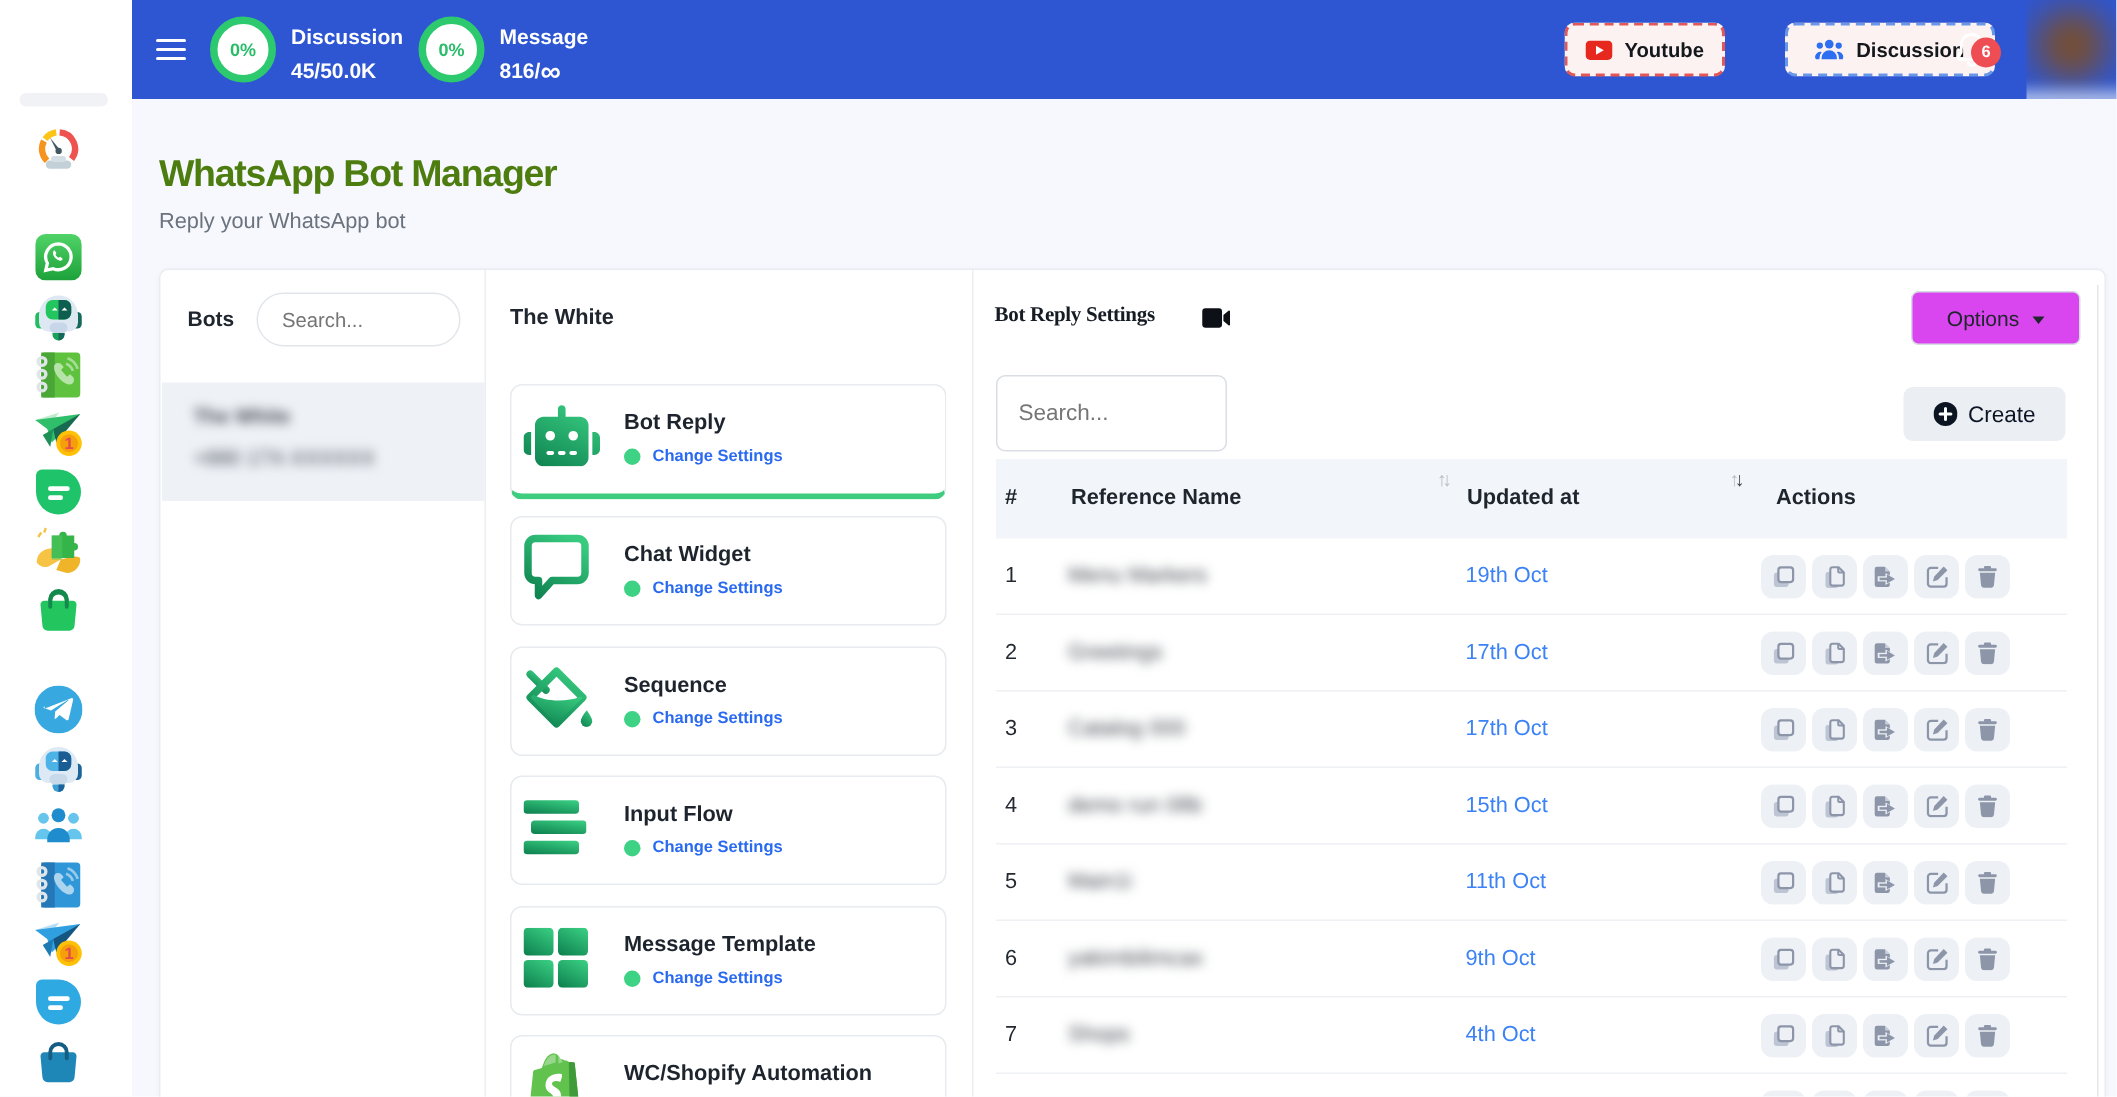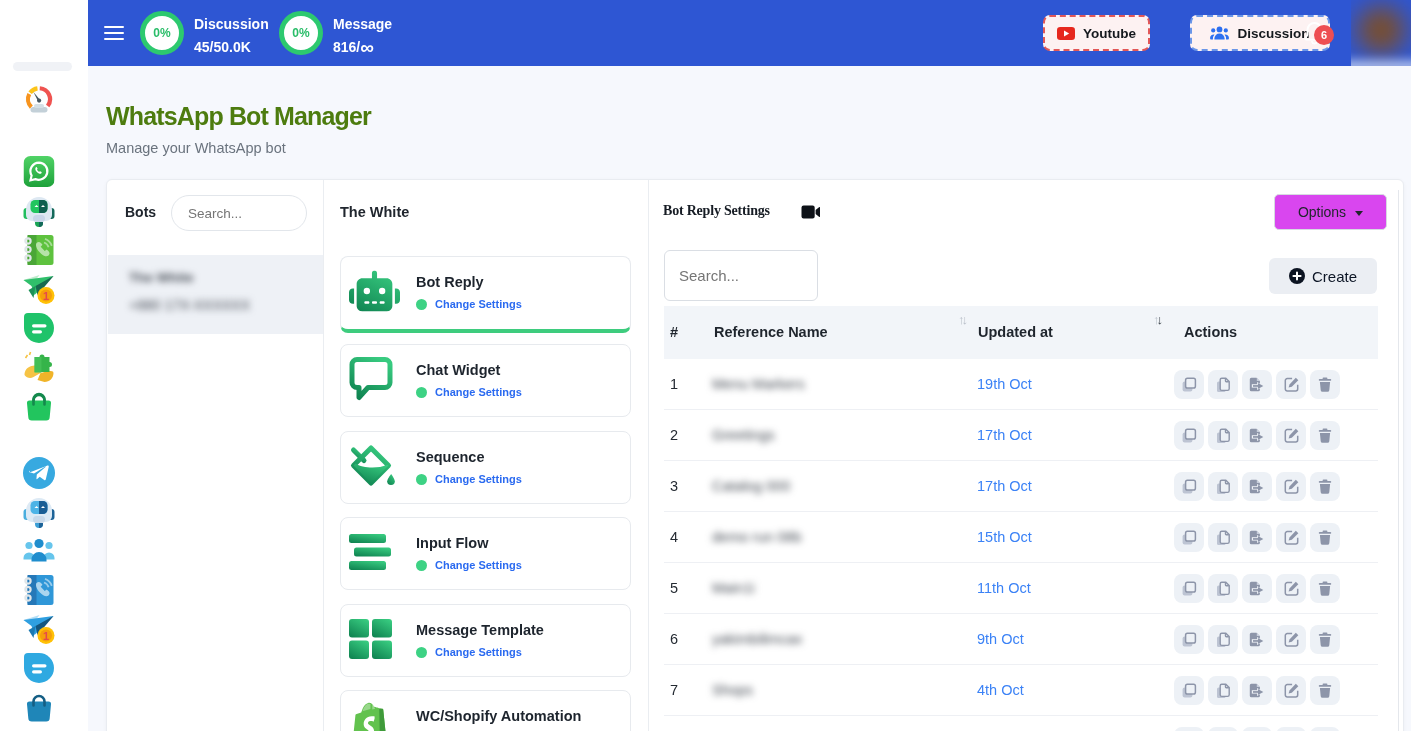--- a/index.html
+++ b/index.html
@@ -260,21 +260,21 @@
         <path d="M9 20.7 a2.6 2.6 0 0 0 5 0" fill="none" stroke="#fff" stroke-width="1.9" stroke-linecap="round"></path>
       </svg></div>
   <div class="badge6">6</div>
   <div id="avatarblur">
       <div class="blob"></div>
       <div class="fade"></div>
     </div>
 </div>
 
 <div id="h1">WhatsApp Bot Manager</div>
-<div id="sub">Manage your WhatsApp bot</div>
+<div id="sub">Reply your WhatsApp bot</div>
 
 <div id="card">
   <div class="vline" style="left:216px;"></div>
   <div class="vline" style="left:541px;"></div>
 
   <div id="bots-lbl">Bots</div>
   <input id="bots-search" placeholder="Search..." style="">
   <div id="bot-item">
     <div class="blurtxt" style="position:absolute; left:21px; top:15px; font-weight:bold; font-size:13.5px;">The White</div>
     <div class="blurtxt" style="position:absolute; left:21px; top:42px; font-size:14px;">+880 17X-XXXXXX</div>

